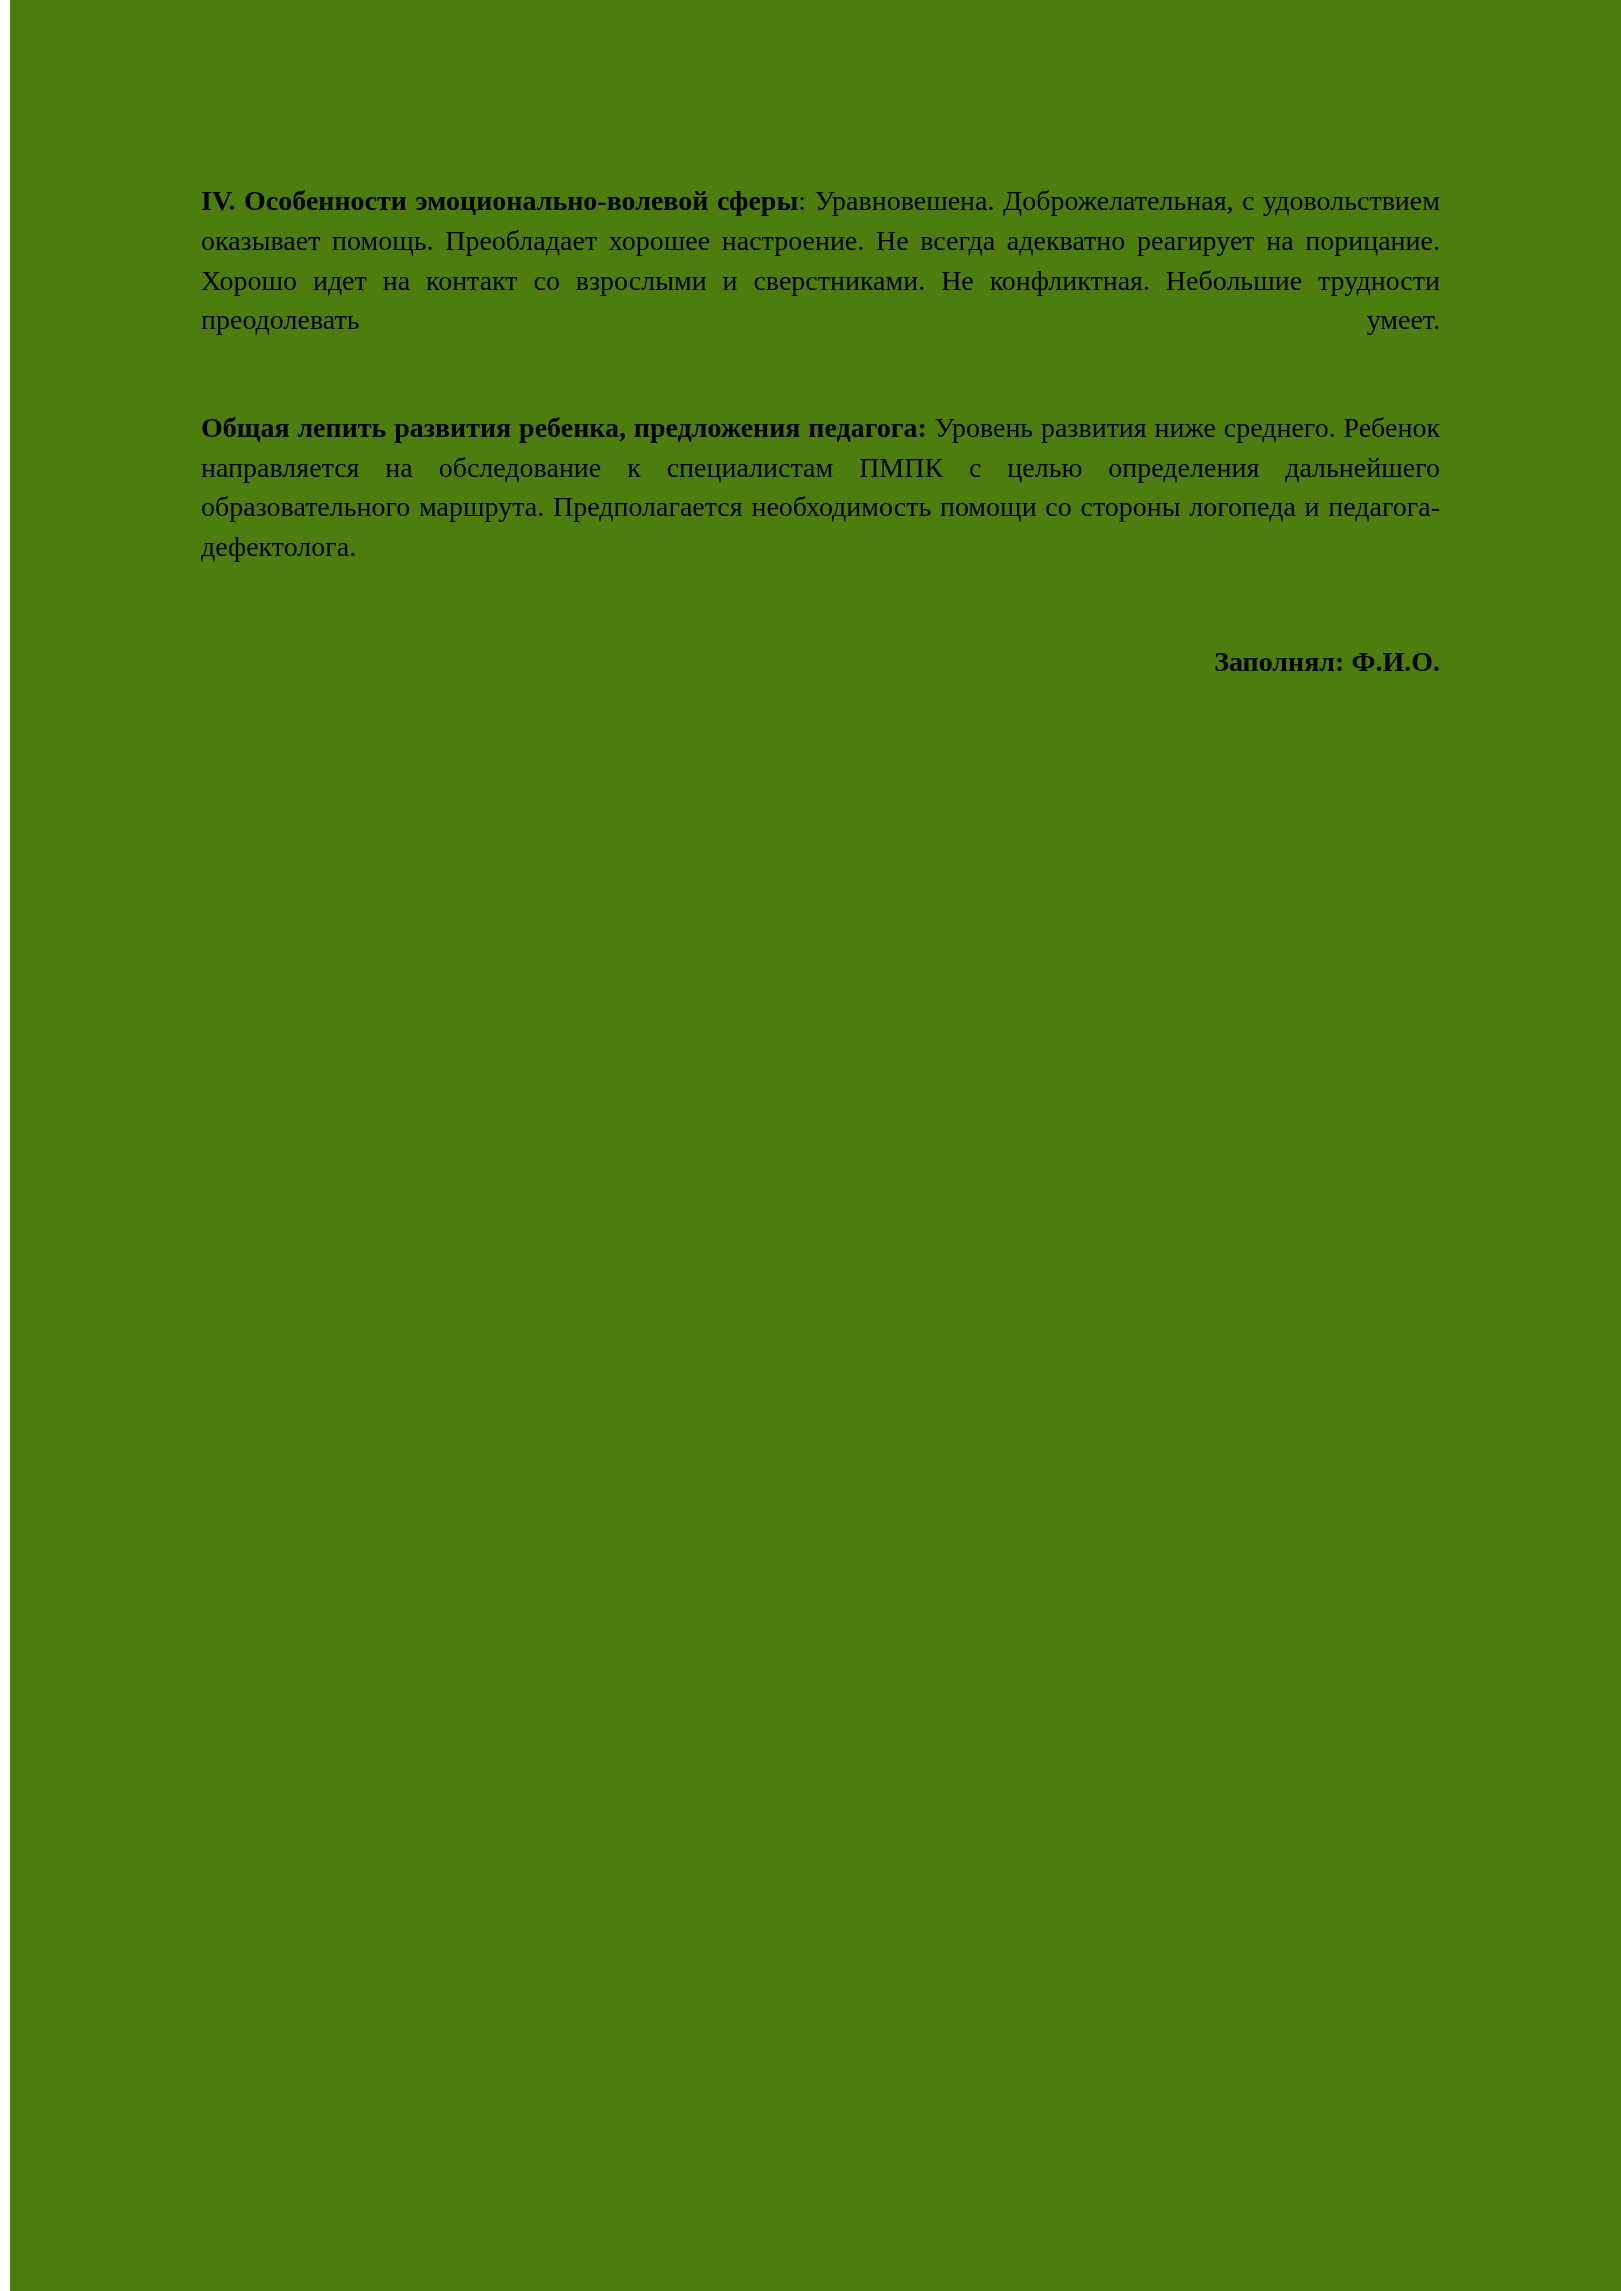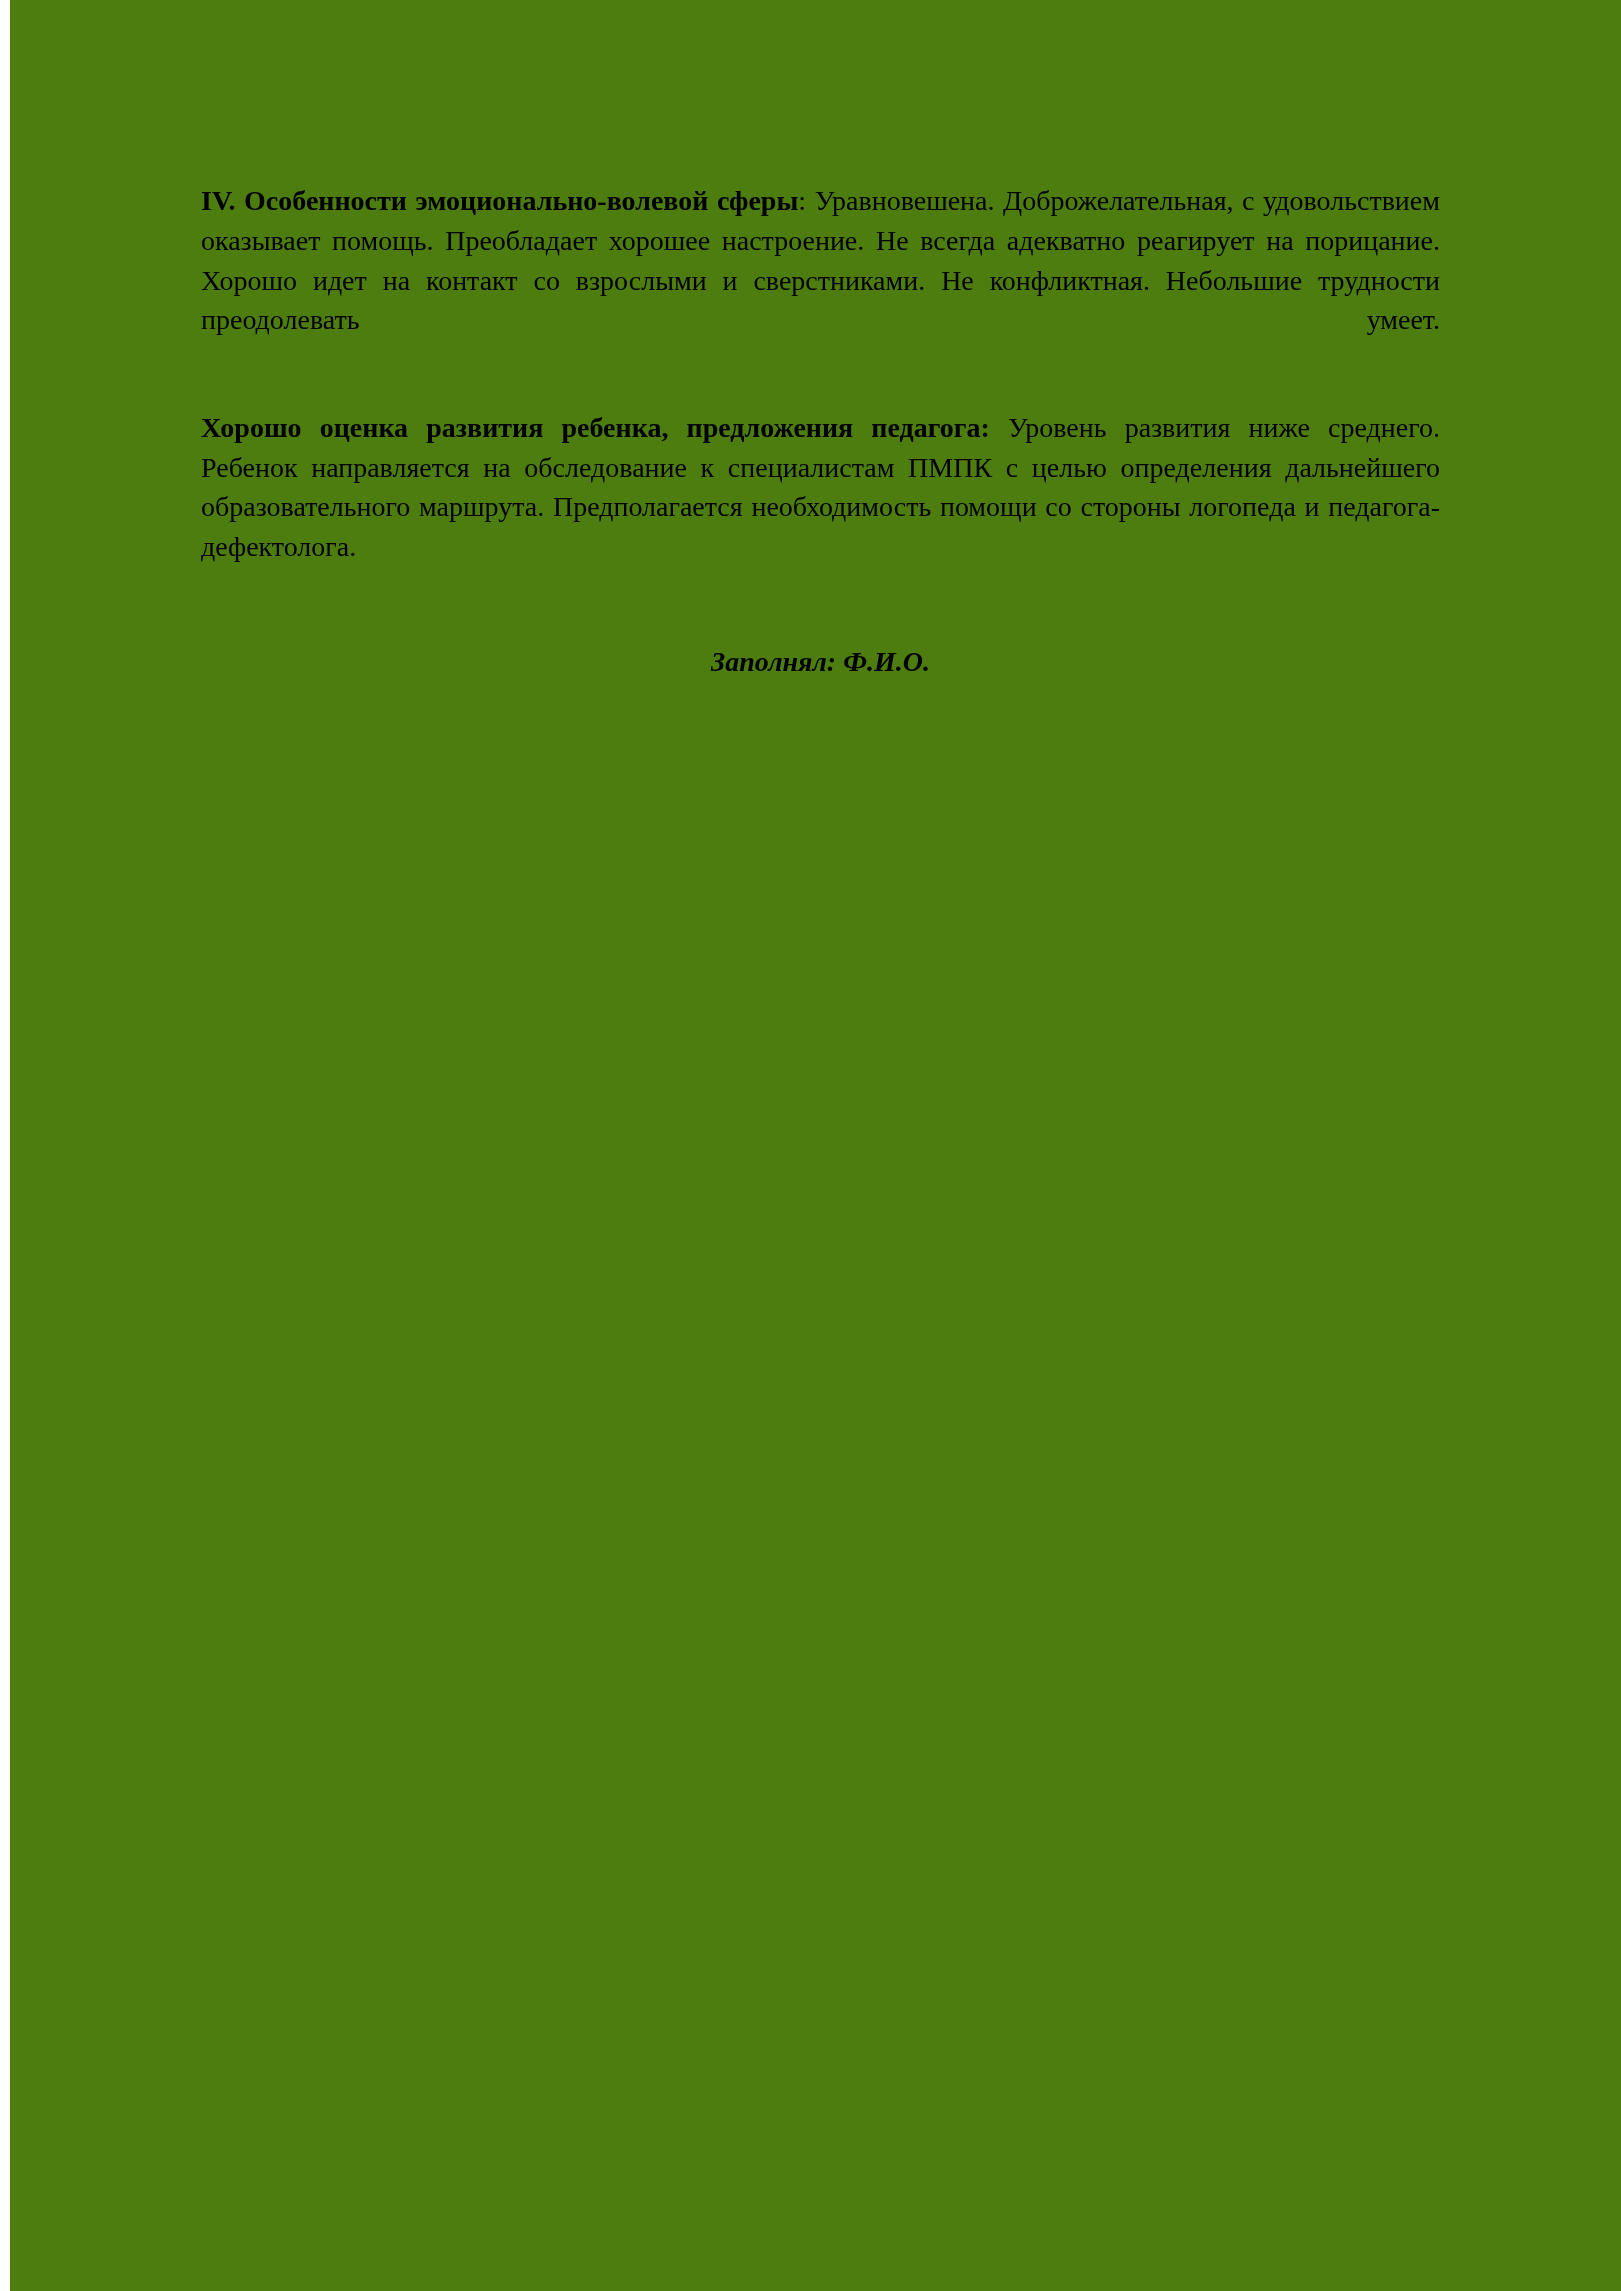--- a/index.html
+++ b/index.html
@@ -38,38 +38,37 @@
     margin-top: 28px;
   }
   .lead {
     font-weight: bold;
   }
   .sign {
     margin-top: 35px;
     font-size: 28px;
     line-height: 1.42;
     font-weight: bold;
-    text-align: center;
-    font-style: italic;
+    text-align: right;
   }
   
   p.para::after {
     content: "";
     display: inline-block;
     width: 100%;
   }
 </style>
 </head>
 <body>
 
 <div class="page">
   <div class="doc-body">
 
     <p class="para"><span class="lead">IV. Особенности эмоционально-волевой сферы</span><span>:</span><span> Уравновешена. Доброжелательная, с удовольствием оказывает помощь. Преобладает хорошее настроение. Не всегда адекватно реагирует на порицание. Хорошо идет на контакт со взрослыми и сверстниками. Не конфликтная. Небольшие трудности преодолевать умеет.</span></p>
 
 
-    <p class="para"><span class="lead">Хорошо оценка развития  ребенка, предложения педагога:</span><span></span><span> Уровень развития ниже среднего. Ребенок направляется на обследование к специалистам ПМПК с целью определения дальнейшего образовательного маршрута. Предполагается необходимость помощи со стороны логопеда и педагога-дефектолога.</span></p>
+    <p class="para"><span class="lead">Общая лепить развития  ребенка, предложения педагога:</span><span></span><span> Уровень развития ниже среднего. Ребенок направляется на обследование к специалистам ПМПК с целью определения дальнейшего образовательного маршрута. Предполагается необходимость помощи со стороны логопеда и педагога-дефектолога.</span></p>
 
     <div class="sign">Заполнял: Ф.И.О.</div>
 
   </div>
 </div>
 
 
 </body></html>

